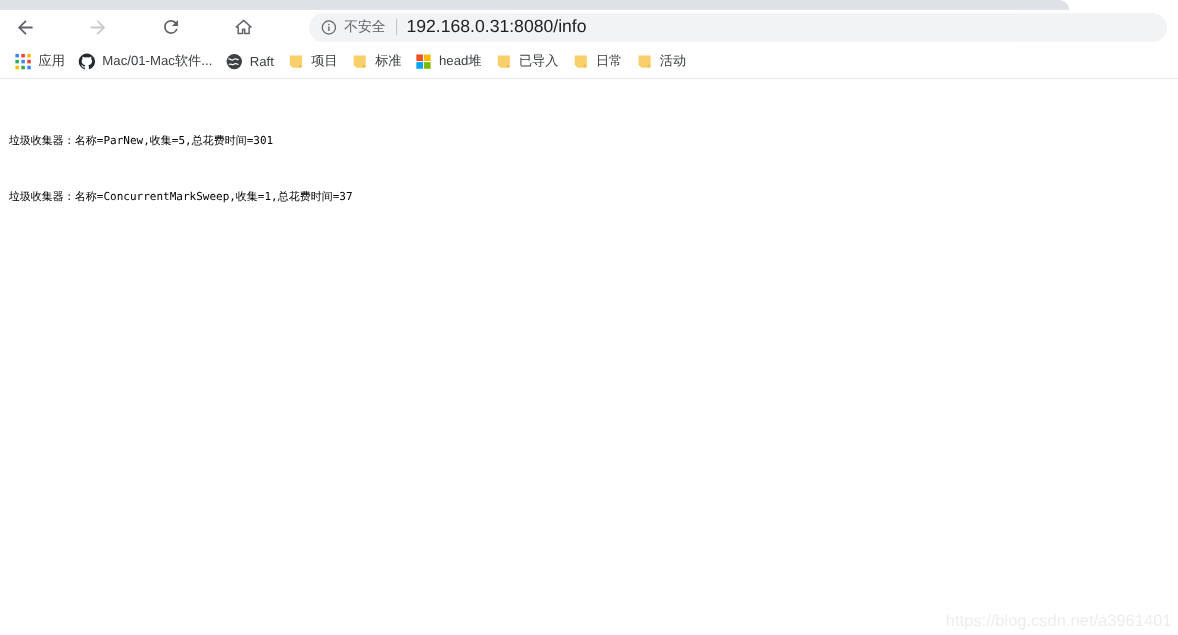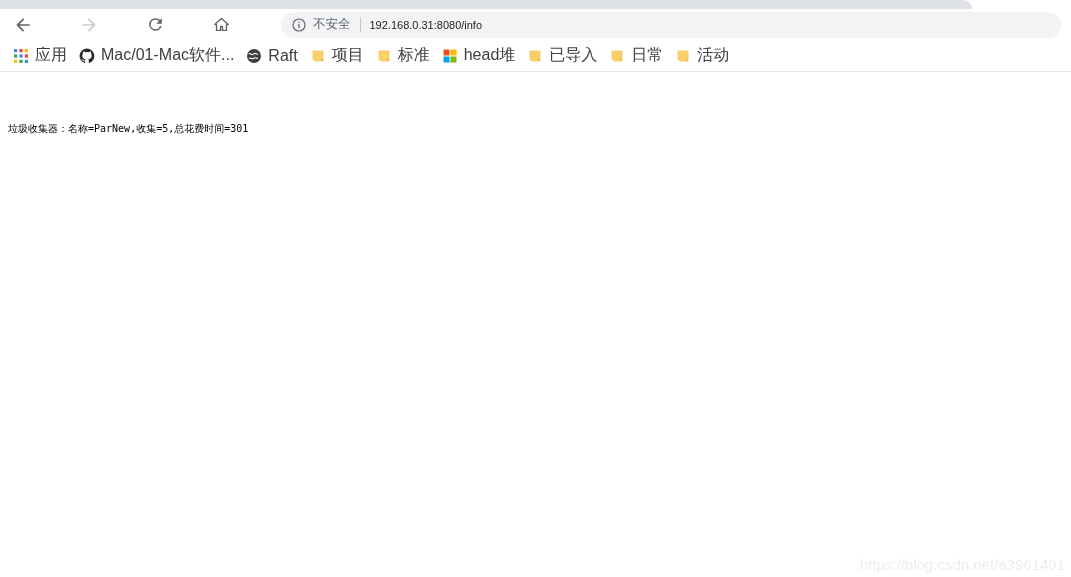--- a/index.html
+++ b/index.html
@@ -76,21 +76,21 @@
     white-space: nowrap;
     font-family: "Liberation Sans", sans-serif;
   }
   .vsep {
     width: 1px;
     height: 15px;
     background: #c4c7c5;
     margin: 0 9px;
   }
   .url-text {
-    font-size: 11px;
+    font-size: 16px;
     color: #202124;
     white-space: nowrap;
     font-family: "Liberation Sans", sans-serif;
   }
 
   
   .bookmarks {
     position: absolute;
     top: 40px; left: 0;
     width: 1071px;
@@ -102,21 +102,21 @@
   }
   .bm {
     display: flex;
     align-items: center;
     height: 22px;
     padding: 0 6px;
     border-radius: 4px;
     white-space: nowrap;
   }
   .bm-label {
-    font-size: 16px;
+    font-size: 12px;
     color: #3c4043;
     margin-left: 6px;
     font-family: "Liberation Sans", sans-serif;
   }
   .bm-ico { width: 16px; height: 16px; flex: 0 0 16px; display:block; }
 
   .bm-divider-line {
     position: absolute;
     top: 71px; left: 0;
     width: 1071px;
@@ -285,17 +285,18 @@
       <span class="bm-label">活动</span>
     </div>
 
   </div>
 
   <div class="bm-divider-line"></div>
 
   <div class="page">
     <div class="content">
       <span class="ln">垃圾收集器：名称=ParNew,收集=5,总花费时间=301</span>
+      <span class="ln">垃圾收集器：名称=ConcurrentMarkSweep,收集=1,总花费时间=37</span>
     </div>
     <div class="watermark">https://blog.csdn.net/a3961401</div>
   </div>
 
 </div>
 
 </body></html>

